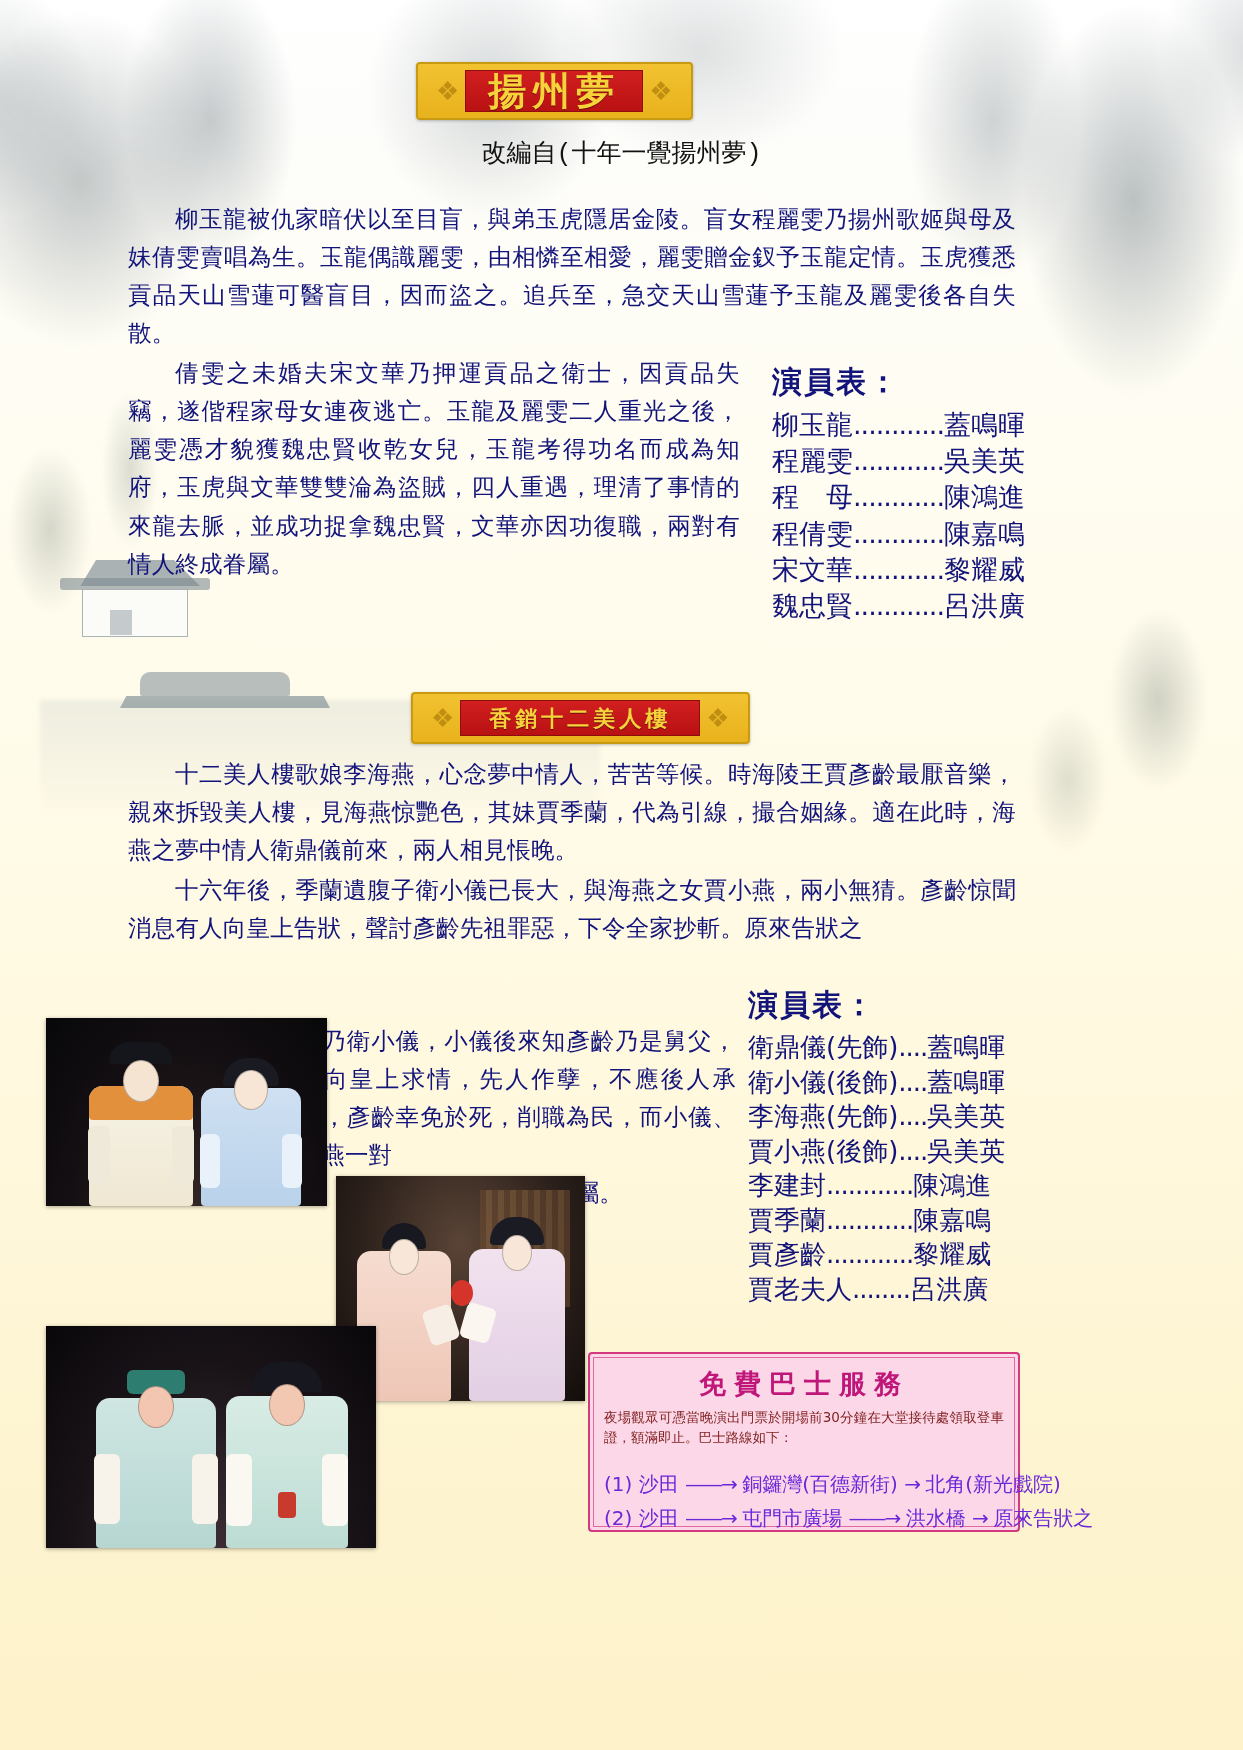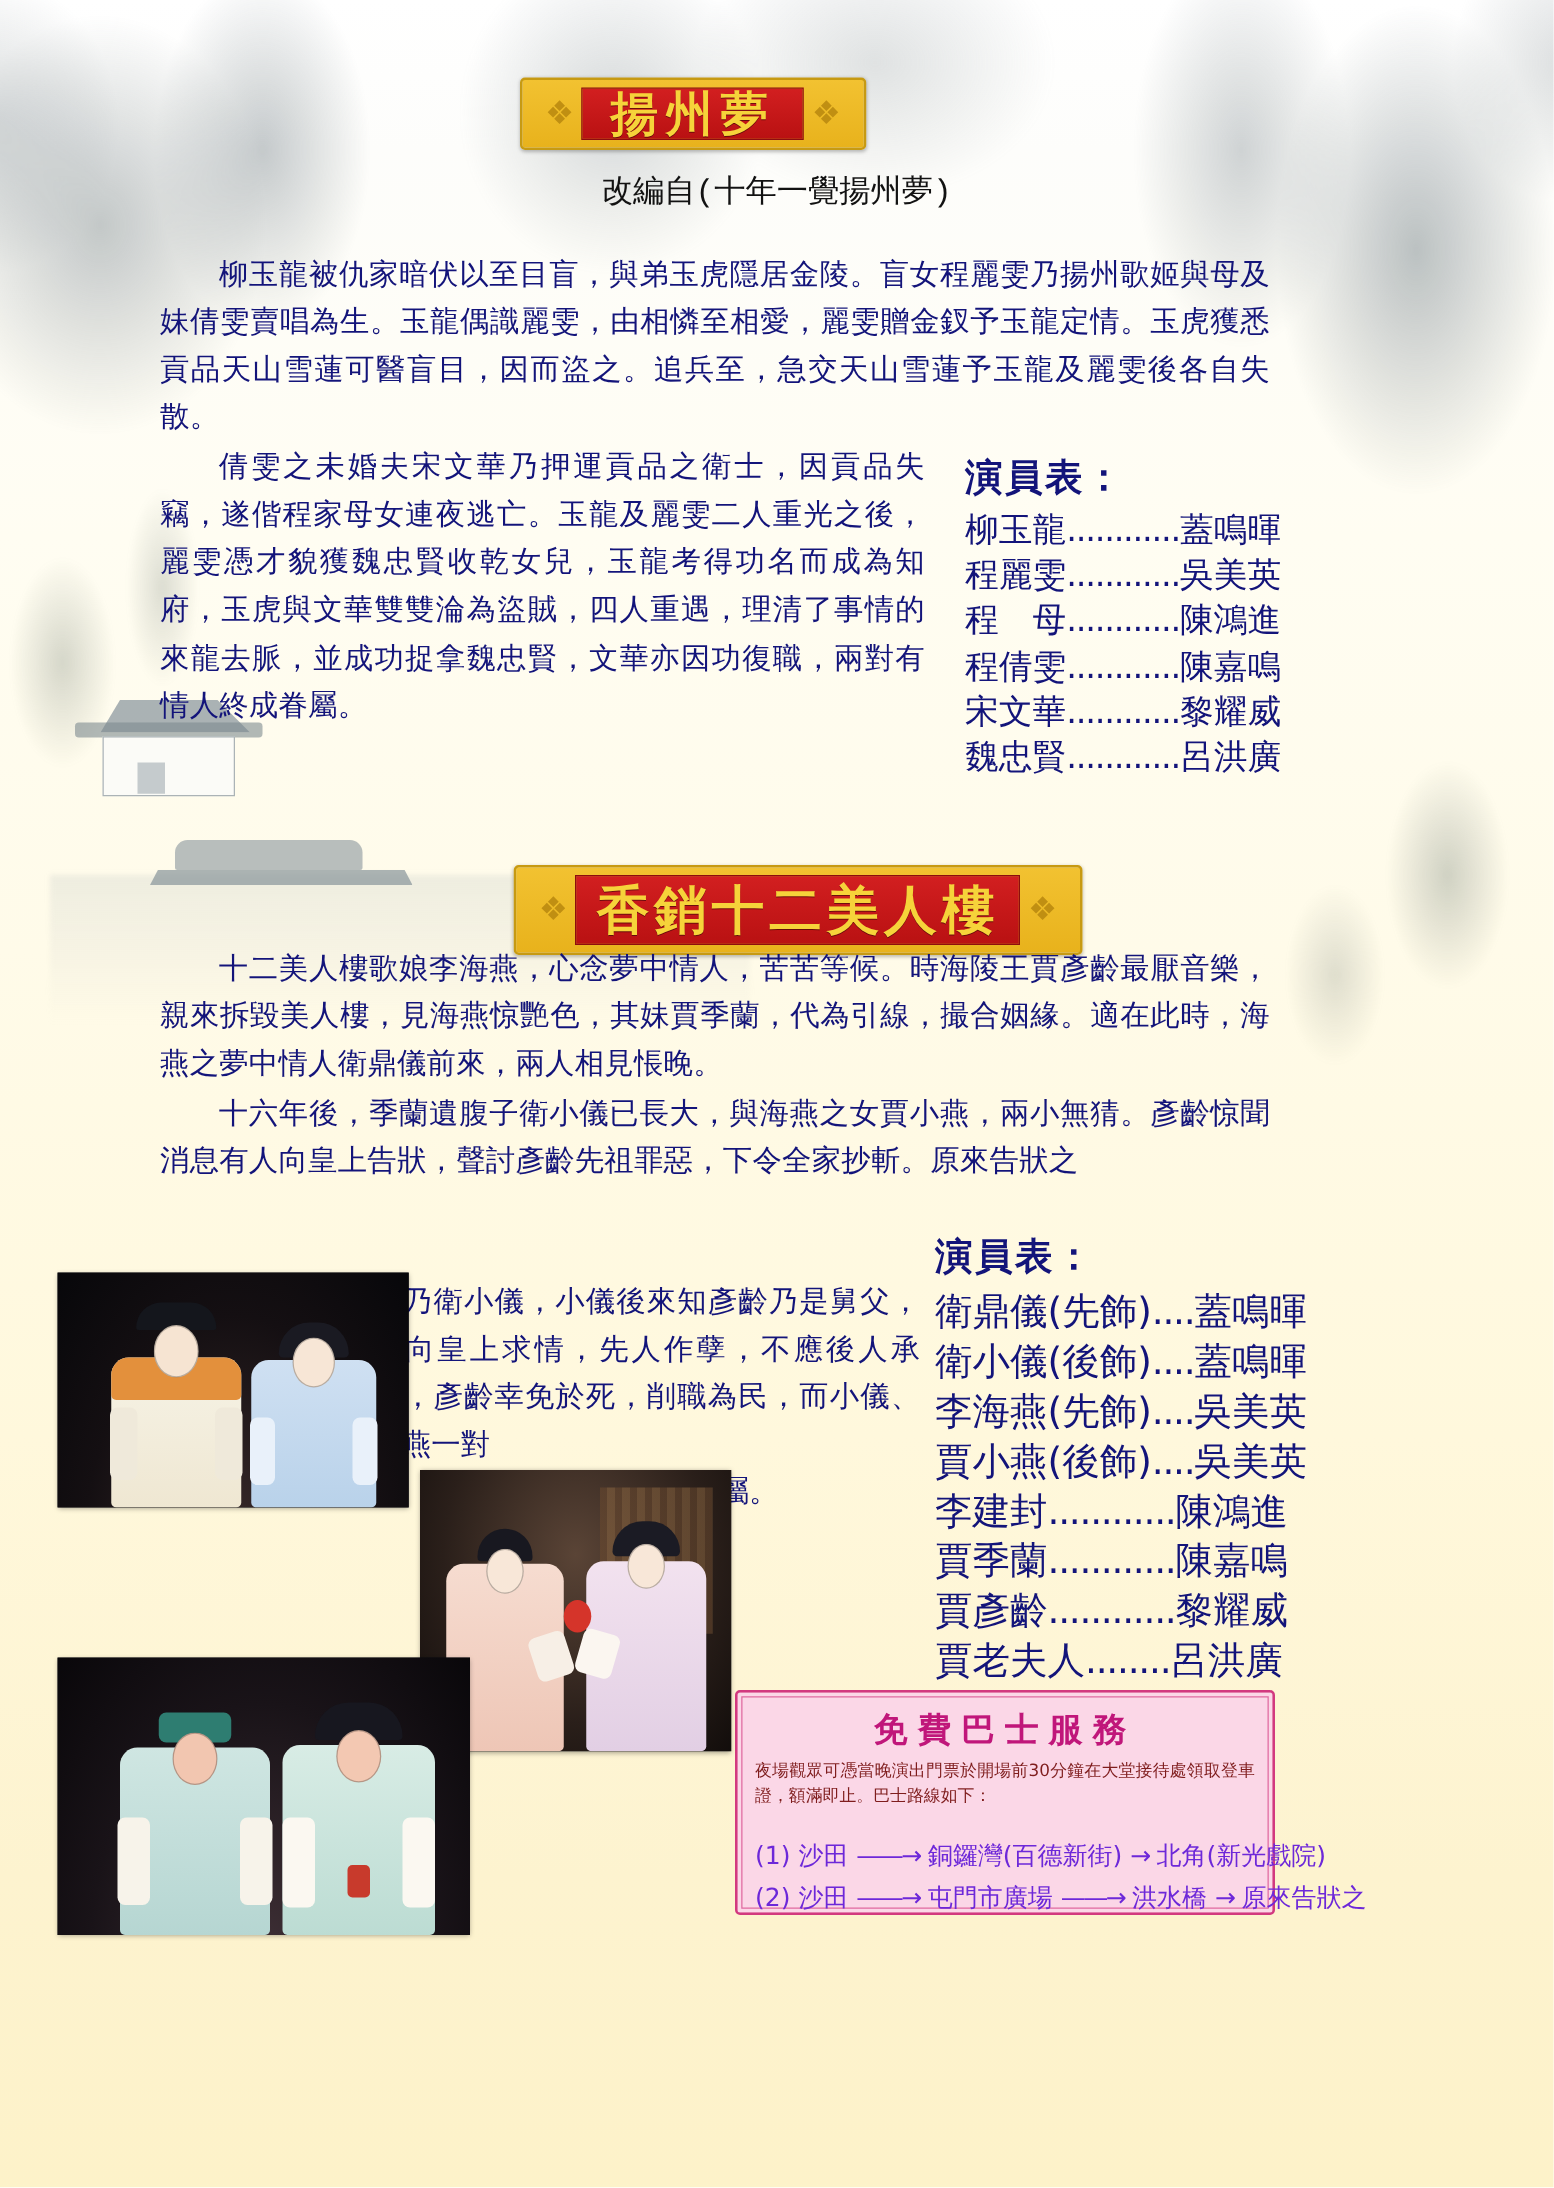--- a/index.html
+++ b/index.html
@@ -139,21 +139,21 @@
   .plaque .swirl {
     color: #b9880f;
     font-size: 26px;
     line-height: 1;
     padding: 0 6px;
     opacity: .85;
   }
   #plaque1 { left: 416px; top: 62px; }
   #plaque1 .inner { font-size: 38px; padding: 1px 22px; }
   #plaque2 { left: 411px; top: 692px; }
-  #plaque2 .inner { font-size: 42px; padding: 6px 16px; letter-spacing: 4px; }
+  #plaque2 .inner { font-size: 22px; padding: 6px 28px; letter-spacing: 4px; }
 
   .subtitle {
     position: absolute;
     left: 0; right: 0; top: 136px;
     text-align: center;
     font-size: 25px;
     color: #121212;
     font-family: Liberation Mono, monospace;
   }
 
@@ -203,21 +203,21 @@
     font-size: 27px;
     line-height: 1.34;
     white-space: nowrap;
   }
   .cast .role { display: inline-block; }
   .cast .dots { flex: 0 0 auto; letter-spacing: -1px; }
   .cast .actor { }
 
   #cast1 { left: 772px; top: 362px; }
   #cast2 { left: 748px; top: 985px; }
-  #cast2 .row { font-size: 30px; line-height: 1.33; text-align: right; }
+  #cast2 .row { font-size: 26px; line-height: 1.33; text-align: right; }
 
   
   .photo {
     position: absolute;
     background: #0b0b10;
     overflow: hidden;
     box-shadow: 0 1px 4px rgba(0,0,0,.35);
   }
   .photo .stage {
     position: absolute; inset: 0;

